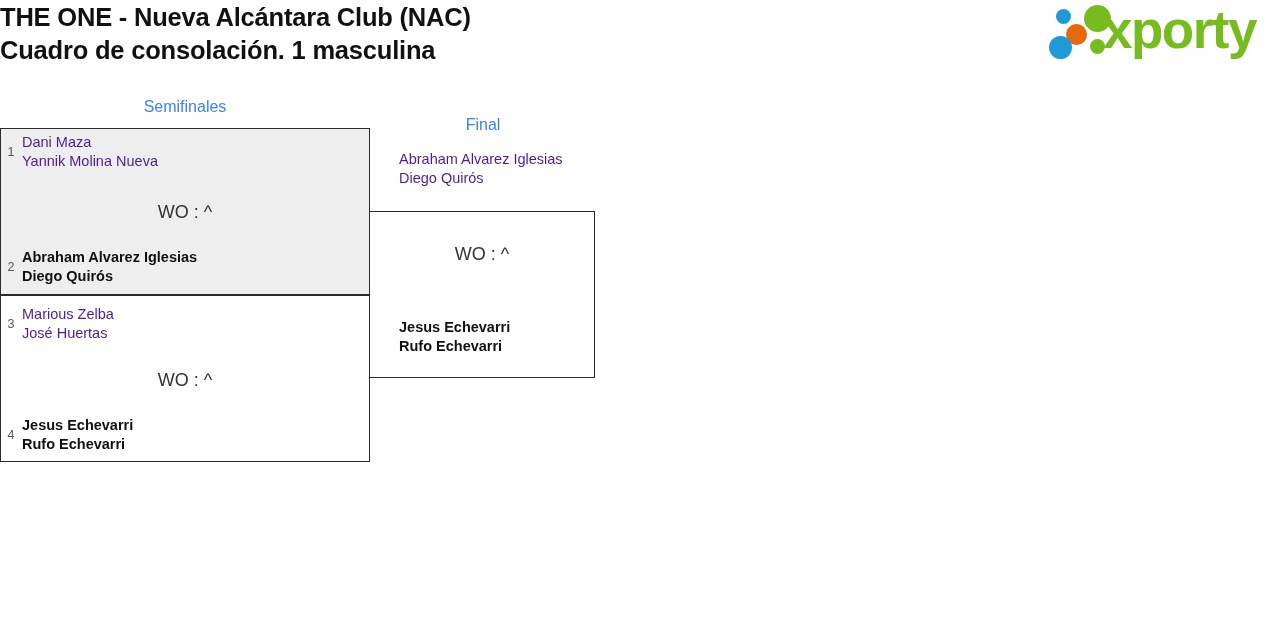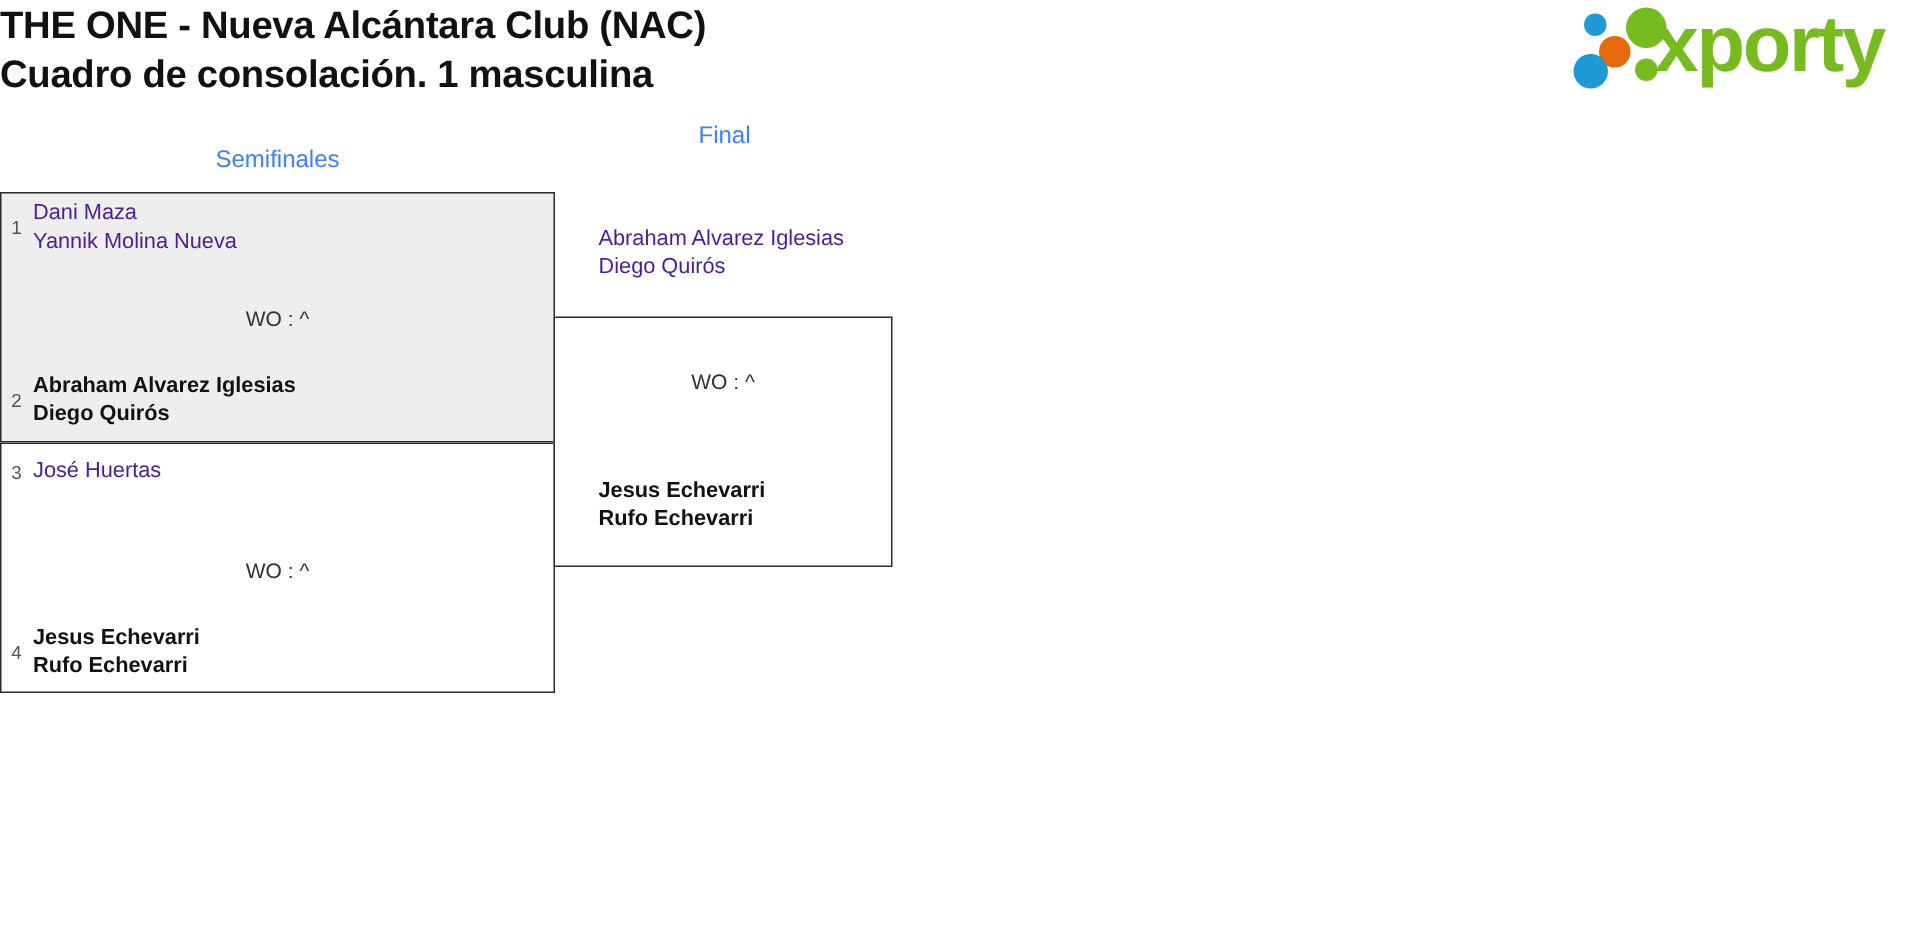--- a/index.html
+++ b/index.html
@@ -72,21 +72,21 @@
   
   .round-header {
     position: absolute;
     font-size: 16px;
     font-weight: 400;
     color: #3b82f6;
     text-align: center;
     line-height: 20px;
   }
   #round-header-0 { left: 85px;  top: 97px; width: 200px; }
-  #round-header-1 { left: 383px; top: 81px; width: 200px; }
+  #round-header-1 { left: 383px; top: 115px; width: 200px; }
 
   
   .match-box {
     position: absolute;
     box-sizing: border-box;
     border: 1px solid #2b2b2b;
     background: #ffffff;
   }
   .match-box.shaded { background: #eeeeee; }
 
@@ -128,21 +128,21 @@
   #team-r0-m1-bottom { left: 0px;   top: 416px; width: 360px; }
   
   #team-r1-m0-top    { left: 369px; top: 150px; width: 226px; }
   #team-r1-m0-bottom { left: 369px; top: 318px; width: 226px; }
   #team-r1-m0-top .names,
   #team-r1-m0-bottom .names { padding-left: 8px; }
 
   
   .score {
     position: absolute;
-    font-size: 14px;
+    font-size: 18px;
     color: #333333;
     text-align: center;
     line-height: 18px;
     white-space: nowrap;
   }
   #score-r0-m0 { left: 85px;  top: 203px; width: 200px; }
   #score-r0-m1 { left: 85px;  top: 371px; width: 200px; }
   #score-r1-m0 { left: 382px; top: 245px; width: 200px; }
 </style>
 </head>
@@ -189,20 +189,21 @@
   <span class="seed">2</span>
   <span class="names winner">
     <span class="name-line">Abraham Alvarez Iglesias</span>
     <span class="name-line">Diego Quirós</span>
   </span>
 </div>
 
 <div class="team" id="team-r0-m1-top">
   <span class="seed">3</span>
   <span class="names">
+    <span class="name-line">Marious Zelba</span>
     <span class="name-line">José Huertas</span>
   </span>
 </div>
 
 <div class="score" id="score-r0-m1">WO : ^</div>
 
 <div class="team" id="team-r0-m1-bottom">
   <span class="seed">4</span>
   <span class="names winner">
     <span class="name-line">Jesus Echevarri</span>

